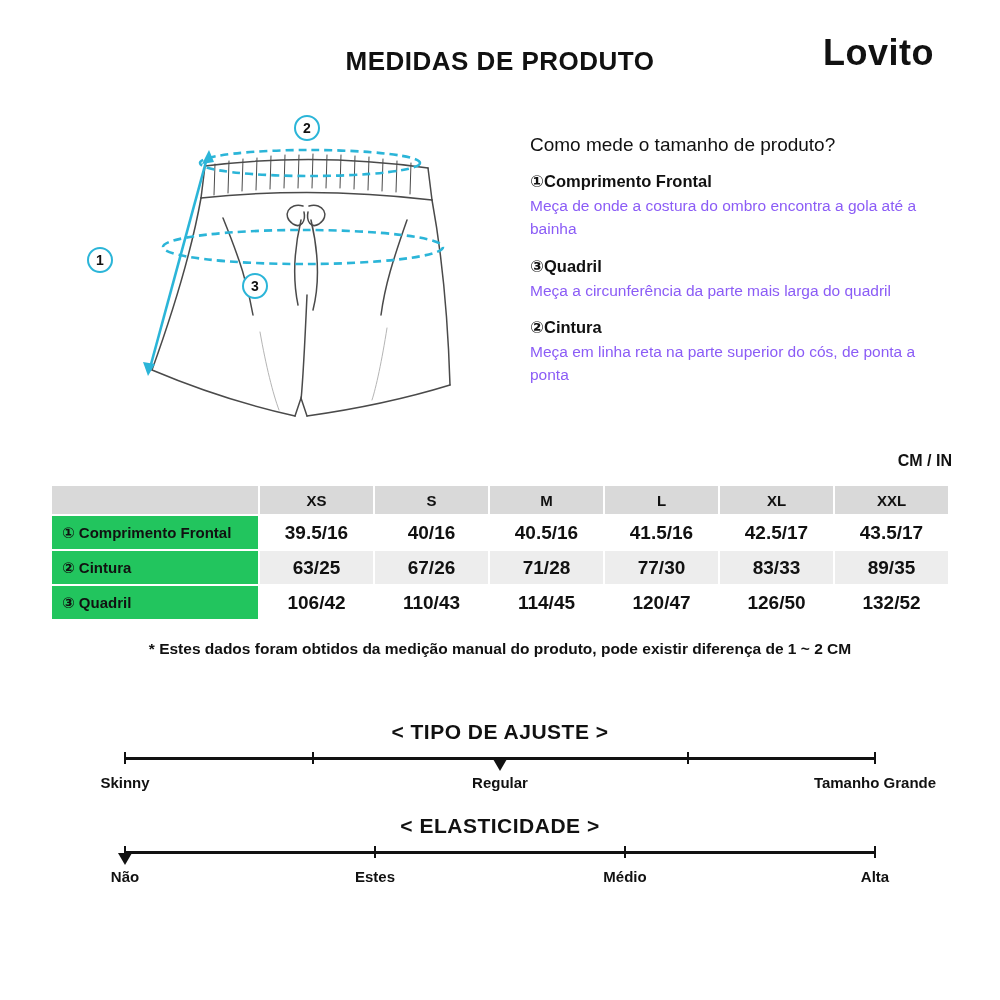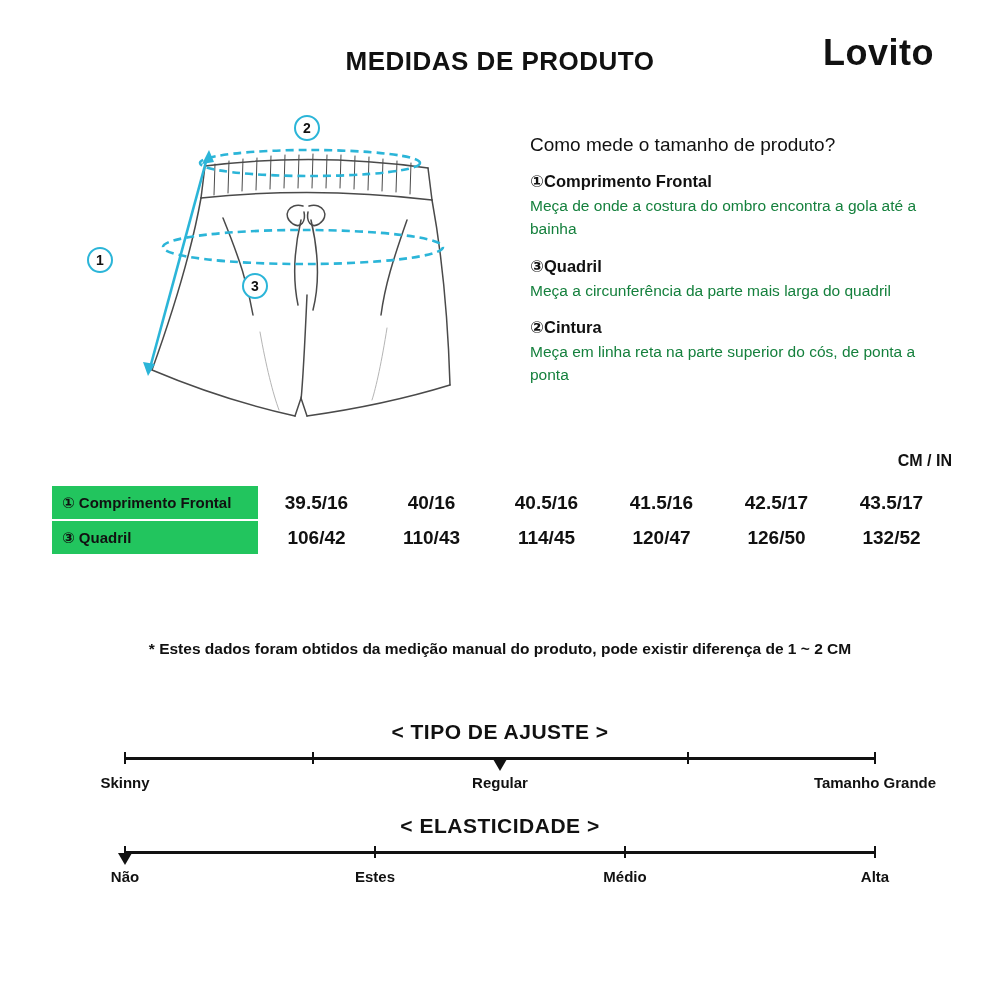--- a/index.html
+++ b/index.html
@@ -13,21 +13,21 @@
     font-size:26px;font-weight:700;letter-spacing:.5px;
   }
   .brand{
     position:absolute;top:32px;right:66px;
     font-size:36px;font-weight:800;letter-spacing:.5px;
   }
   .diagram{position:absolute;left:55px;top:100px;}
   .guide{position:absolute;left:530px;top:134px;width:402px;}
   .guide-heading{font-size:19px;font-weight:400;margin:0 0 16px 0;}
   .g-label{font-size:16.5px;font-weight:700;margin-top:16px;}
-  .g-desc{font-size:15.5px;color:#15803d;line-height:1.5;margin:3px 0 4px 0;}
+  .g-desc{font-size:15.5px;color:#8b5cf6;line-height:1.5;margin:3px 0 4px 0;}
   .units{position:absolute;top:452px;right:48px;font-size:16px;font-weight:700;}
   .size-table{
     position:absolute;left:50px;top:484px;width:900px;
     border-collapse:separate;border-spacing:2px;table-layout:fixed;
   }
   .size-table th{
     background:#d9d9d9;height:26px;font-size:15px;font-weight:700;text-align:center;
   }
   .size-table td{height:31px;font-size:19px;font-weight:700;text-align:center;background:#ffffff;}
   .size-table td.rowlabel{
@@ -142,28 +142,46 @@
   <colgroup>
     <col style="width:206px">
     <col>
       <col>
       <col>
       <col>
       <col>
       <col>
   </colgroup>
   <tbody>
+      <tr>
+    <th></th>
+    <th>XS</th>
+    <th>S</th>
+    <th>M</th>
+    <th>L</th>
+    <th>XL</th>
+    <th>XXL</th>
+  </tr>
   <tr>
     <td class="rowlabel">① Comprimento Frontal</td>
     <td class="data">39.5/16</td>
     <td class="data">40/16</td>
     <td class="data">40.5/16</td>
     <td class="data">41.5/16</td>
     <td class="data">42.5/17</td>
     <td class="data">43.5/17</td>
+  </tr>
+  <tr class="alt">
+    <td class="rowlabel">② Cintura</td>
+    <td class="data">63/25</td>
+    <td class="data">67/26</td>
+    <td class="data">71/28</td>
+    <td class="data">77/30</td>
+    <td class="data">83/33</td>
+    <td class="data">89/35</td>
   </tr>
   <tr>
     <td class="rowlabel">③ Quadril</td>
     <td class="data">106/42</td>
     <td class="data">110/43</td>
     <td class="data">114/45</td>
     <td class="data">120/47</td>
     <td class="data">126/50</td>
     <td class="data">132/52</td>
   </tr>

